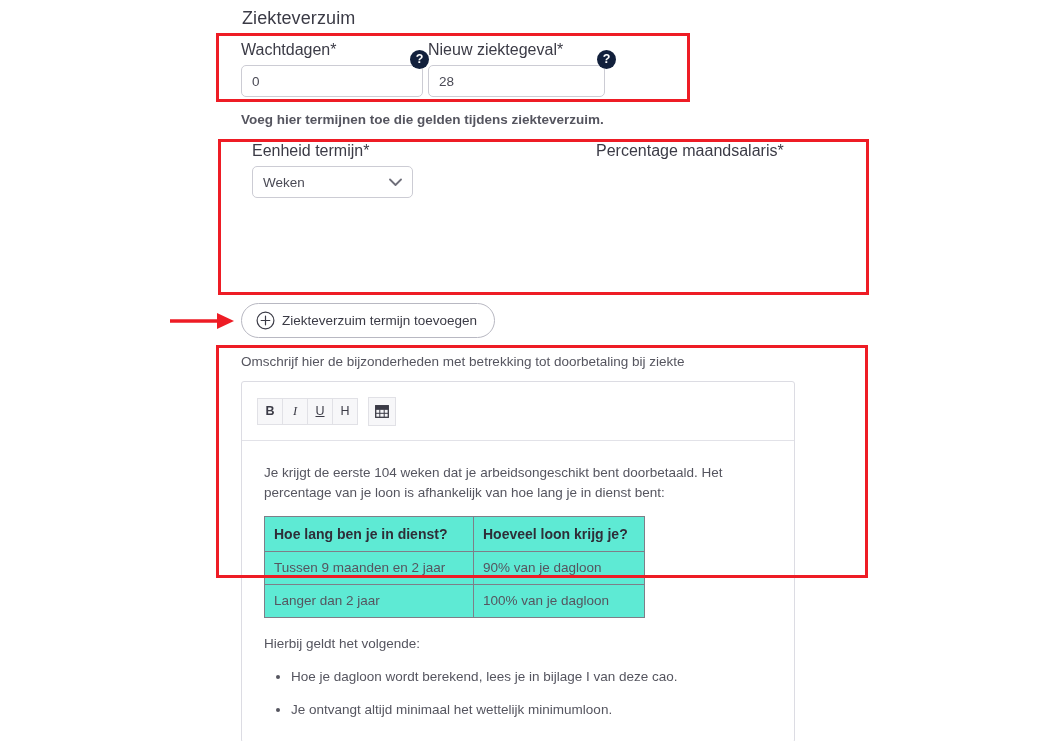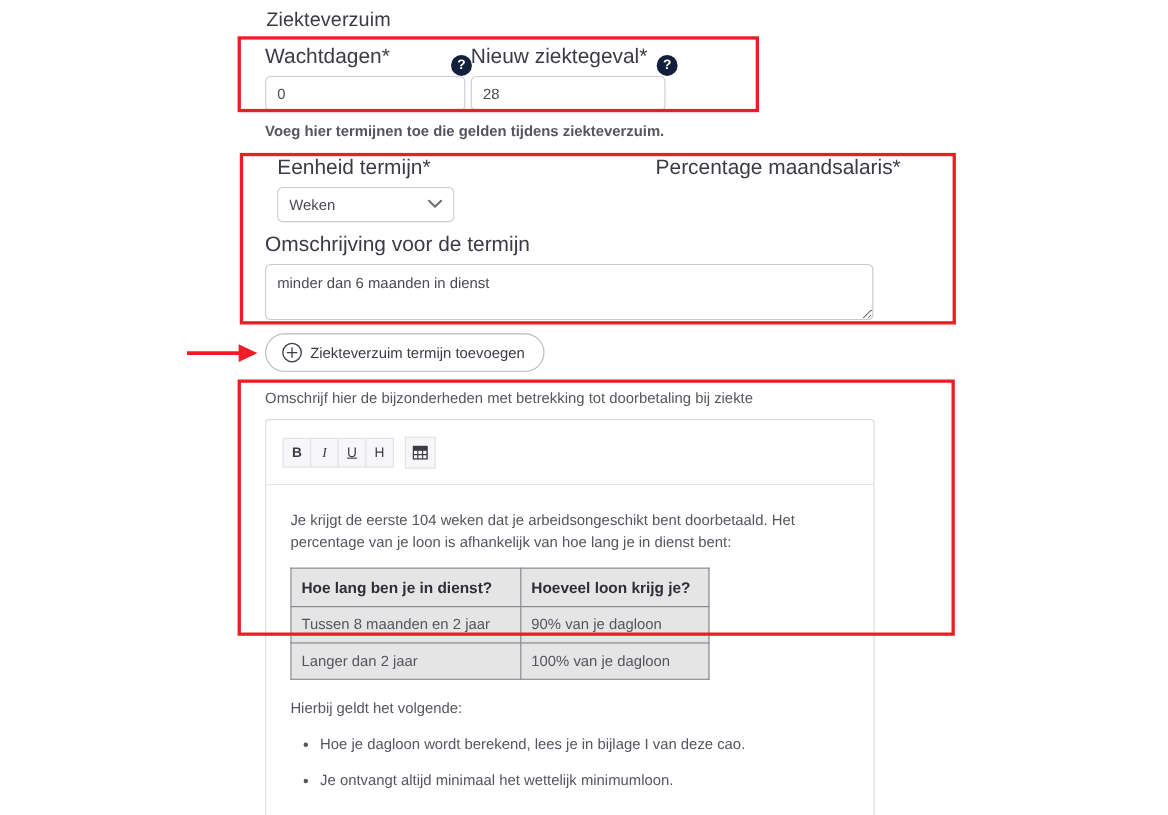--- a/index.html
+++ b/index.html
@@ -28,21 +28,21 @@
   .section-title {
     position: absolute;
     left: 242px;
     top: 8px;
     font-size: 18px;
     color: #3b3b46;
     letter-spacing: .1px;
   }
 
   .field-label {
-    font-size: 19px;
+    font-size: 16px;
     color: #3b3b46;
     display: block;
     margin-bottom: 6px;
     white-space: nowrap;
   }
 
   .helper-text {
     position: absolute;
     font-size: 13.5px;
     color: #55555f;
@@ -183,21 +183,21 @@
     border-collapse: collapse;
     margin: 0 0 16px 0;
   }
   .cao-table td, .cao-table th {
     border: 1px solid #7e7e88;
     padding: 6px 9px;
     font-size: 13.5px;
     font-weight: normal;
     text-align: left;
     color: #55555f;
-    background: #e5e5e5;
+    background: #5eead4;
   }
   .cao-table th {
     color: #2e2e38;
     font-weight: bold;
     font-size: 14px;
     padding: 7px 9px;
   }
   .cao-table td.c0, .cao-table th.c0 { width: 190px; }
   .cao-table td.c1, .cao-table th.c1 { width: 152px; }
 
@@ -259,24 +259,20 @@
           </svg>
       </span>
     </span>
   </div>
 
 
   <div style="position:absolute; left:596px; top:142px;">
     <label class="field-label">Percentage maandsalaris*</label>
   </div>
 
-  <div style="position:absolute; left:241px; top:212px;">
-    <label class="field-label">Omschrijving voor de termijn</label>
-    <textarea class="txt-area" style="width: 553px; height: 51px;">minder dan 6 maanden in dienst</textarea>
-  </div>
 
   <button class="add-btn">
     <span style="display:flex;align-items:center;">
       <svg width="19" height="19" viewBox="0 0 19 19">
         <circle cx="9.5" cy="9.5" r="8.4" fill="none" stroke="#3b3b46" stroke-width="1.2"></circle>
         <path d="M9.5 5.2 V13.8 M5.2 9.5 H13.8" stroke="#3b3b46" stroke-width="1.2" stroke-linecap="round"></path>
       </svg>
     </span>
     <span>Ziekteverzuim termijn toevoegen</span>
   </button>
@@ -309,21 +305,21 @@
 
       <table class="cao-table">
         <thead>
           <tr>
             <th class="c0">Hoe lang ben je in dienst?</th>
             <th class="c1">Hoeveel loon krijg je?</th>
           </tr>
         </thead>
         <tbody>
           <tr>
-            <td class="c0">Tussen 8 maanden en 2 jaar</td>
+            <td class="c0">Tussen 9 maanden en 2 jaar</td>
             <td class="c1">90% van je dagloon</td>
           </tr>
           <tr>
             <td class="c0">Langer dan 2 jaar</td>
             <td class="c1">100% van je dagloon</td>
           </tr>
         </tbody>
       </table>
 
       <p class="after-list">Hierbij geldt het volgende:</p>

